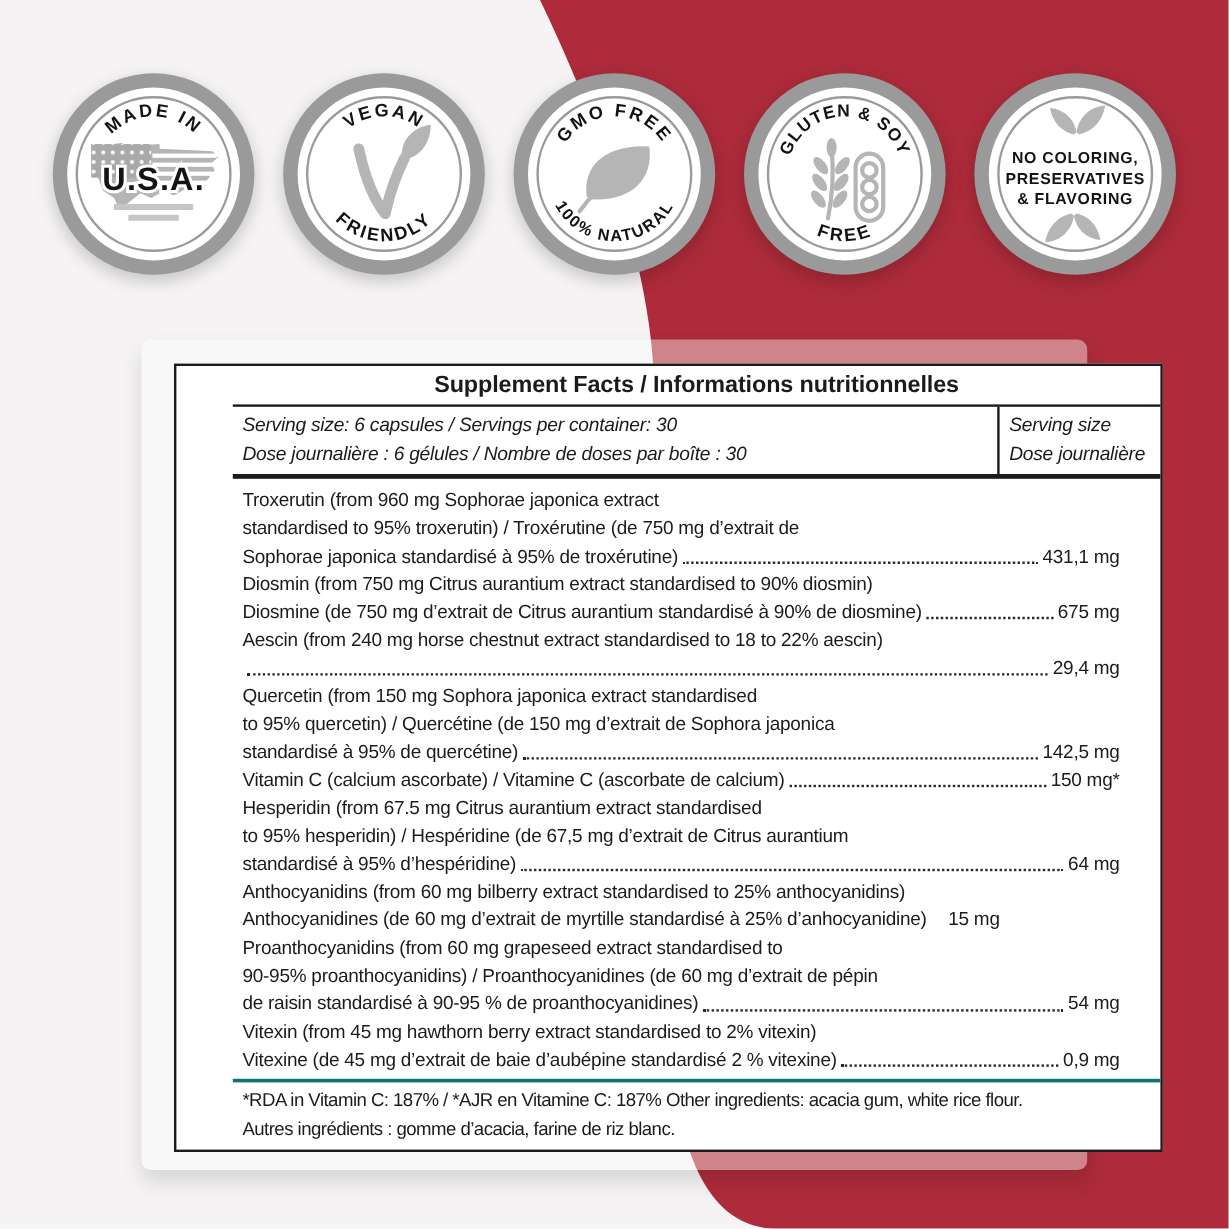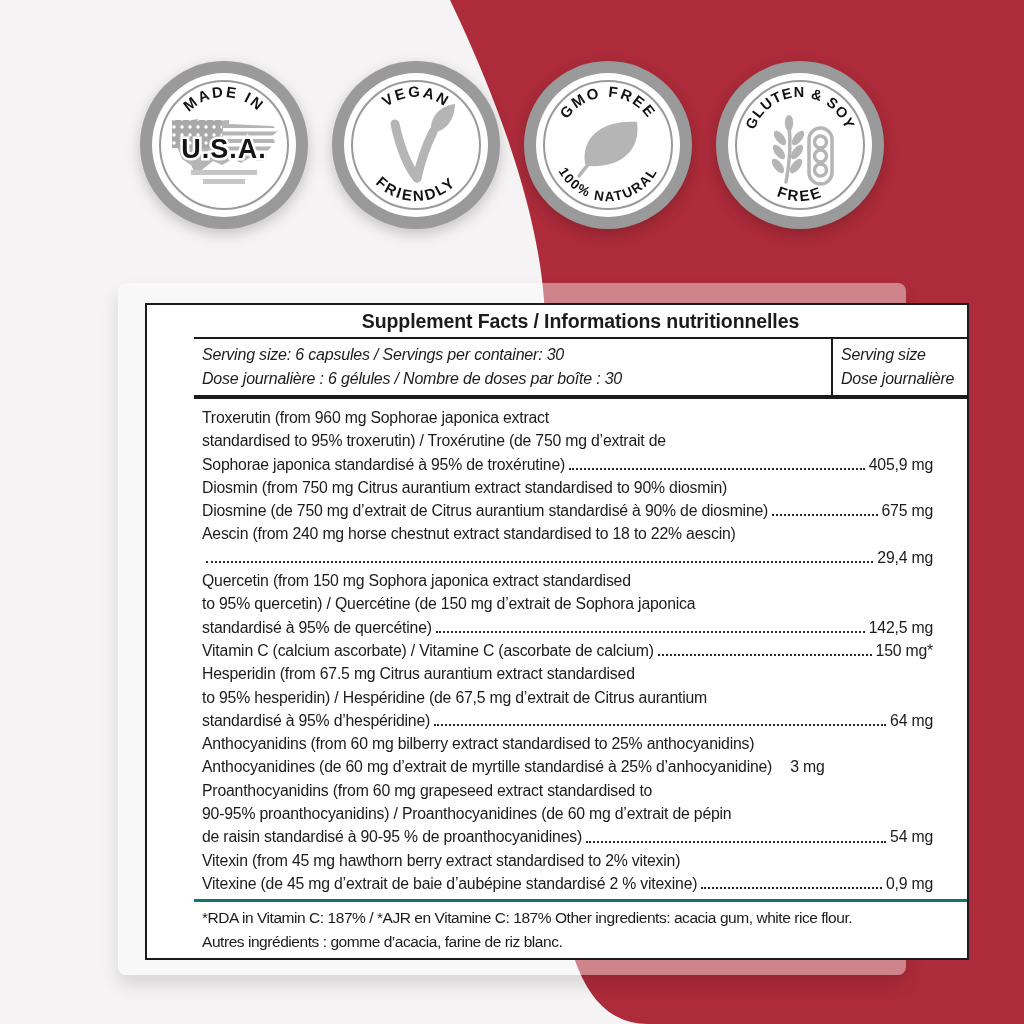--- a/index.html
+++ b/index.html
@@ -148,20 +148,35 @@
           <ellipse class="icon-fill" cx="81" cy="106" rx="4.2" ry="8.5" transform="rotate(38 81 106)"></ellipse>
           <rect class="icon-stroke" x="94" y="68" width="23" height="56" rx="11.5" stroke-width="3.5"></rect>
           <circle class="icon-stroke" cx="105.5" cy="82" r="6" stroke-width="3.5"></circle>
           <circle class="icon-stroke" cx="105.5" cy="96" r="6" stroke-width="3.5"></circle>
           <circle class="icon-stroke" cx="105.5" cy="110" r="6" stroke-width="3.5"></circle>
         </g>
         <text class="arc" text-anchor="middle"><textPath href="#b4bot" startOffset="50%">FREE</textPath></text>
       </svg>
     </div>
 
+    <div class="badge">
+      <svg viewBox="0 0 170 170">
+        <circle class="ring-outer" cx="85" cy="85" r="84"></circle>
+        <circle class="ring-white" cx="85" cy="85" r="72"></circle>
+        <circle class="ring-thin" cx="85" cy="85" r="64"></circle>
+        <g id="sprig">
+          <path class="icon-fill" d="M84,52 C74,50 66,42 64,30 C76,31 84,39 86,50 Z"></path>
+          <path class="icon-fill" d="M86,50 C88,38 97,29 110,28 C108,41 99,50 88,52 Z"></path>
+        </g>
+        <use href="#sprig" transform="rotate(180 85 85)"></use>
+        <text class="n-line" x="85" y="76">NO COLORING,</text>
+        <text class="n-line" x="85" y="93">PRESERVATIVES</text>
+        <text class="n-line" x="85" y="110">&amp; FLAVORING</text>
+      </svg>
+    </div>
   </div>
 
   <div class="card">
     <div class="panel">
       <div class="panel-title">Supplement Facts / Informations nutritionnelles</div>
       <div class="serving">
         <div class="serving-left">
           <div>Serving size: 6 capsules / Servings per container: 30</div>
           <div>Dose journalière : 6 gélules / Nombre de doses par boîte : 30</div>
         </div>
@@ -173,21 +188,21 @@
       <div class="ingredients">
           <div class="row">
             <span class="t">Troxerutin (from 960 mg Sophorae japonica extract</span>
           </div>
           <div class="row">
             <span class="t">standardised to 95% troxerutin) / Troxérutine (de 750 mg d’extrait de</span>
           </div>
           <div class="row">
             <span class="t">Sophorae japonica standardisé à 95% de troxérutine)</span>
             <span class="dots"></span>
-            <span class="v">405,9 mg</span>
+            <span class="v">431,1 mg</span>
           </div>
           <div class="row">
             <span class="t">Diosmin (from 750 mg Citrus aurantium extract standardised to 90% diosmin)</span>
           </div>
           <div class="row">
             <span class="t">Diosmine (de 750 mg d’extrait de Citrus aurantium standardisé à 90% de diosmine)</span>
             <span class="dots"></span>
             <span class="v">675 mg</span>
           </div>
           <div class="row">
@@ -223,21 +238,21 @@
             <span class="t">standardisé à 95% d’hespéridine)</span>
             <span class="dots"></span>
             <span class="v">64 mg</span>
           </div>
           <div class="row">
             <span class="t">Anthocyanidins (from 60 mg bilberry extract standardised to 25% anthocyanidins)</span>
           </div>
           <div class="row">
             <span class="t">Anthocyanidines (de 60 mg d’extrait de myrtille standardisé à 25% d’anhocyanidine)</span>
             <span class="gap"></span>
-            <span class="v">3 mg</span>
+            <span class="v">15 mg</span>
           </div>
           <div class="row">
             <span class="t">Proanthocyanidins (from 60 mg grapeseed extract standardised to</span>
           </div>
           <div class="row">
             <span class="t">90-95% proanthocyanidins) / Proanthocyanidines (de 60 mg d’extrait de pépin</span>
           </div>
           <div class="row">
             <span class="t">de raisin standardisé à 90-95 % de proanthocyanidines)</span>
             <span class="dots"></span>

